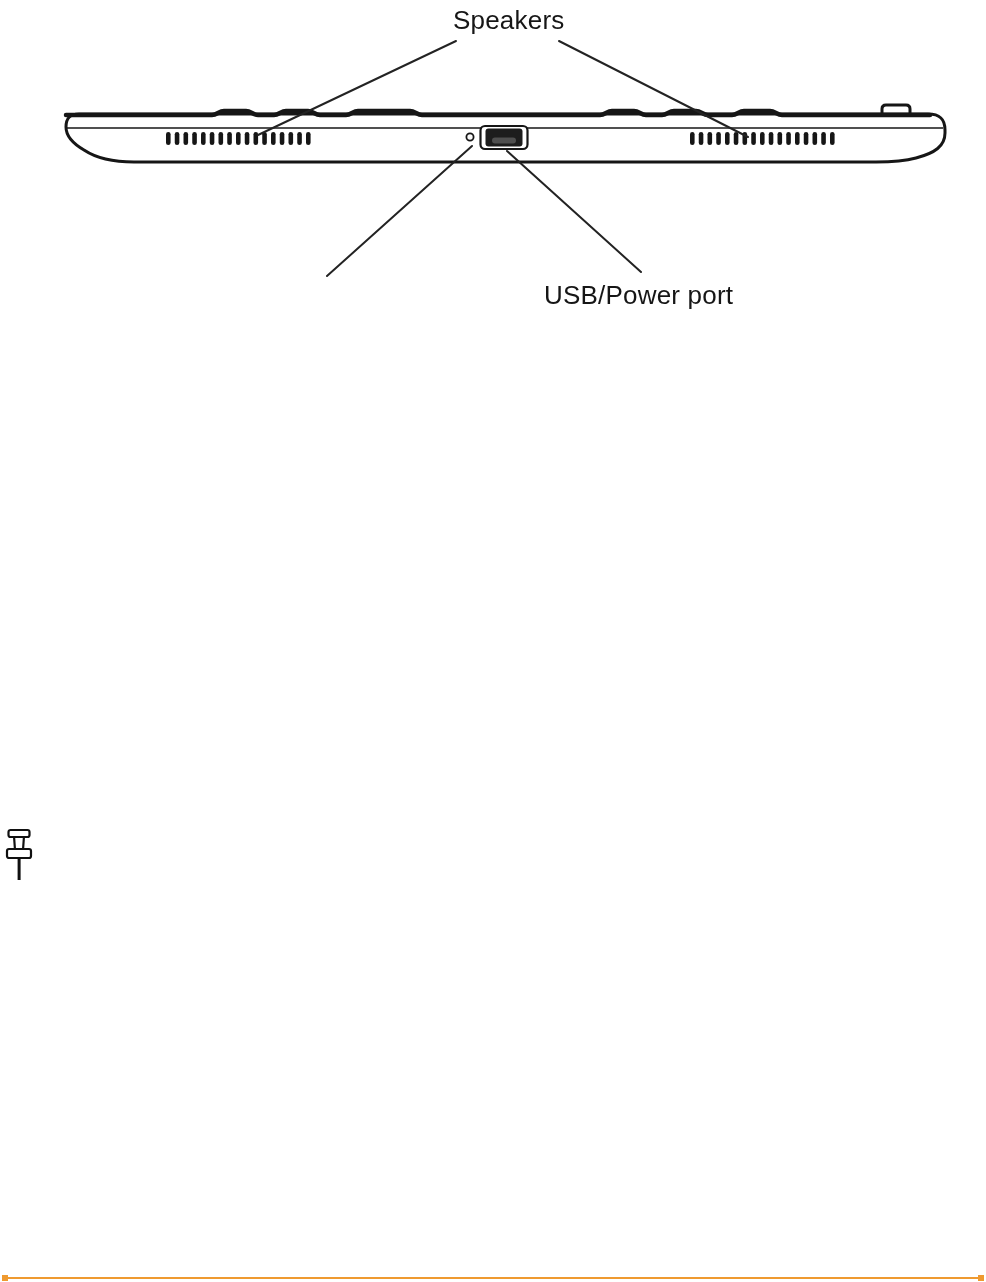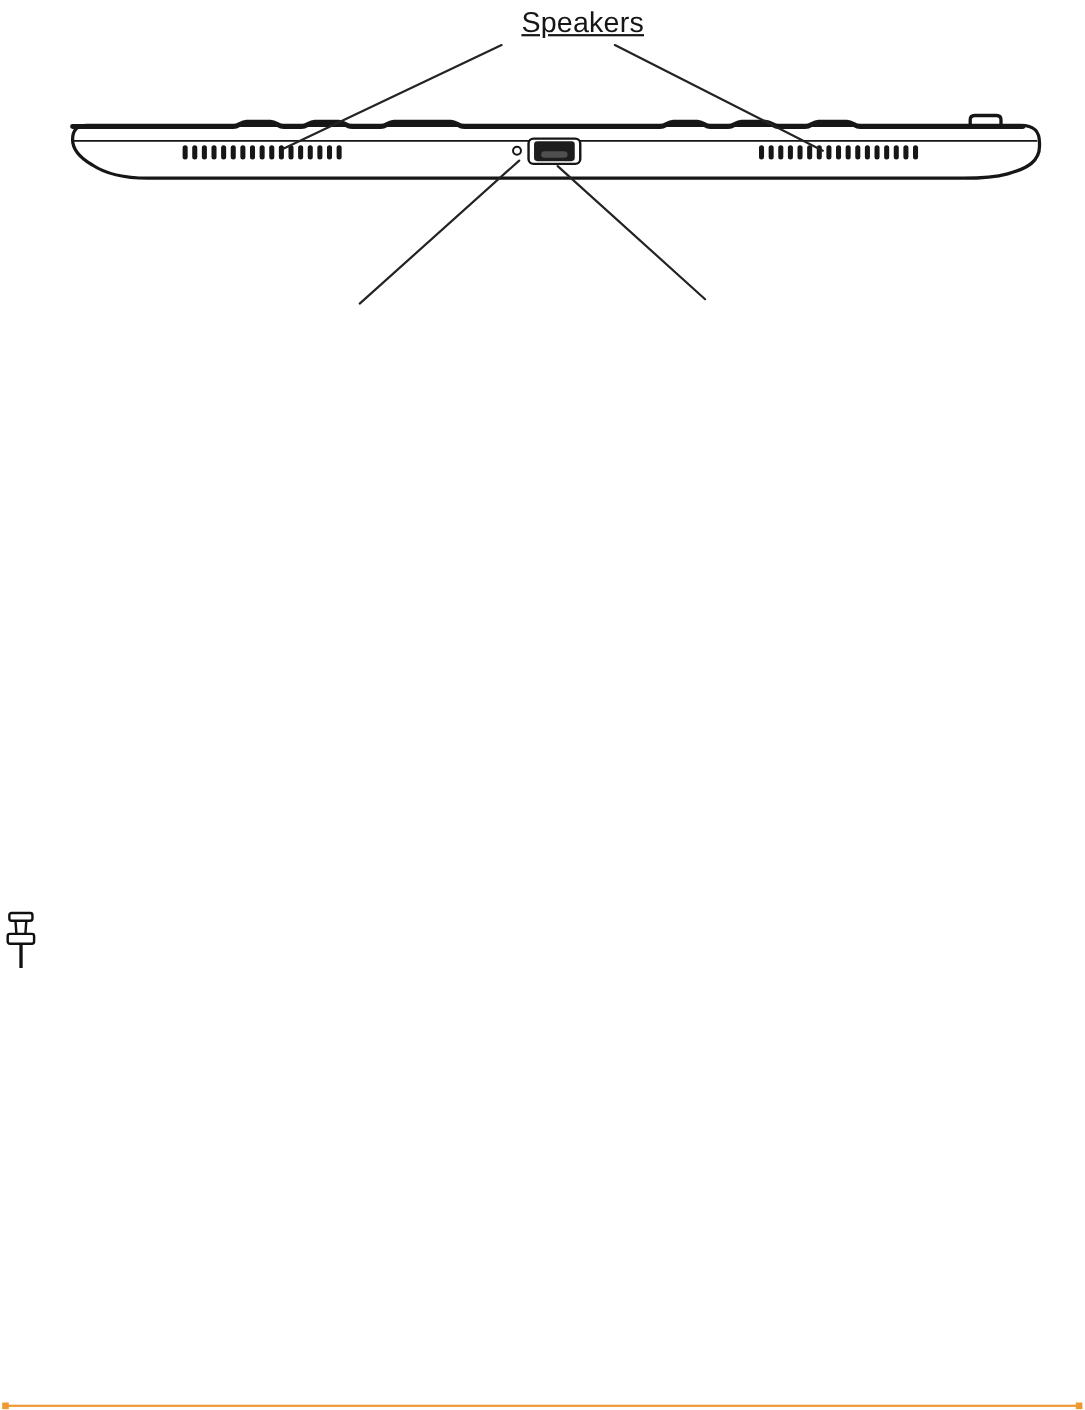--- a/index.html
+++ b/index.html
@@ -18,21 +18,21 @@
   }
   .figure svg { position: absolute; left: 0; top: 0; }
   .callout-label {
     position: absolute;
     color: var(--ink, #161616);
     font-size: 26px;
     line-height: 30px;
     white-space: nowrap;
     letter-spacing: 0.2px;
   }
-  .label-speakers { left: 474px; top: 5px; text-decoration: underline; }
+  .label-speakers { left: 453px; top: 5px; }
   .label-charge   { left: 149px; top: 280px; }
   .label-usb      { left: 544px; top: 280px; }
 
   .device-outline { fill: #ffffff; stroke: var(--ink, #161616); stroke-width: 3; stroke-linejoin: round; }
   .top-edge      { fill: none; stroke: var(--ink, #161616); stroke-width: 4.5; stroke-linecap: round; stroke-linejoin: round; }
   .power-nub     { fill: #ffffff; stroke: var(--ink, #161616); stroke-width: 3; stroke-linejoin: round; }
   .seam-line     { stroke: var(--ink, #161616); stroke-width: 1.6; }
   .grille rect   { fill: var(--ink, #161616); }
   .charge-dot    { fill: #fafafa; stroke: var(--ink, #161616); stroke-width: 1.8; }
   .usb-outer     { fill: #ffffff; stroke: var(--ink, #161616); stroke-width: 2.2; }
@@ -137,20 +137,21 @@
         <rect class="usb-slot" x="492" y="137.5" width="24" height="6" rx="3"></rect>
       </g>
 
       <line class="leader" x1="456" y1="41" x2="258" y2="135"></line>
       <line class="leader" x1="559" y1="41" x2="748" y2="137"></line>
       <line class="leader" x1="472" y1="146" x2="327" y2="276"></line>
       <line class="leader" x1="507" y1="151" x2="641" y2="272"></line>
     </svg>
 
     <div class="callout-label label-speakers">Speakers</div>
+    <div class="callout-label label-usb">USB/Power port</div>
   </div>
 
   <div class="note-pin">
     <svg width="28" height="54" viewBox="0 0 28 54">
       <path class="pin-part" d="M 9 8 L 19 8 L 18 22 L 10 22 Z"></path>
       <rect class="pin-part" x="3.5" y="2" width="21" height="7" rx="2"></rect>
       <rect class="pin-part" x="2" y="21" width="24" height="9" rx="2"></rect>
       <rect class="pin-needle" x="12.6" y="30" width="3" height="22"></rect>
     </svg>
   </div>

